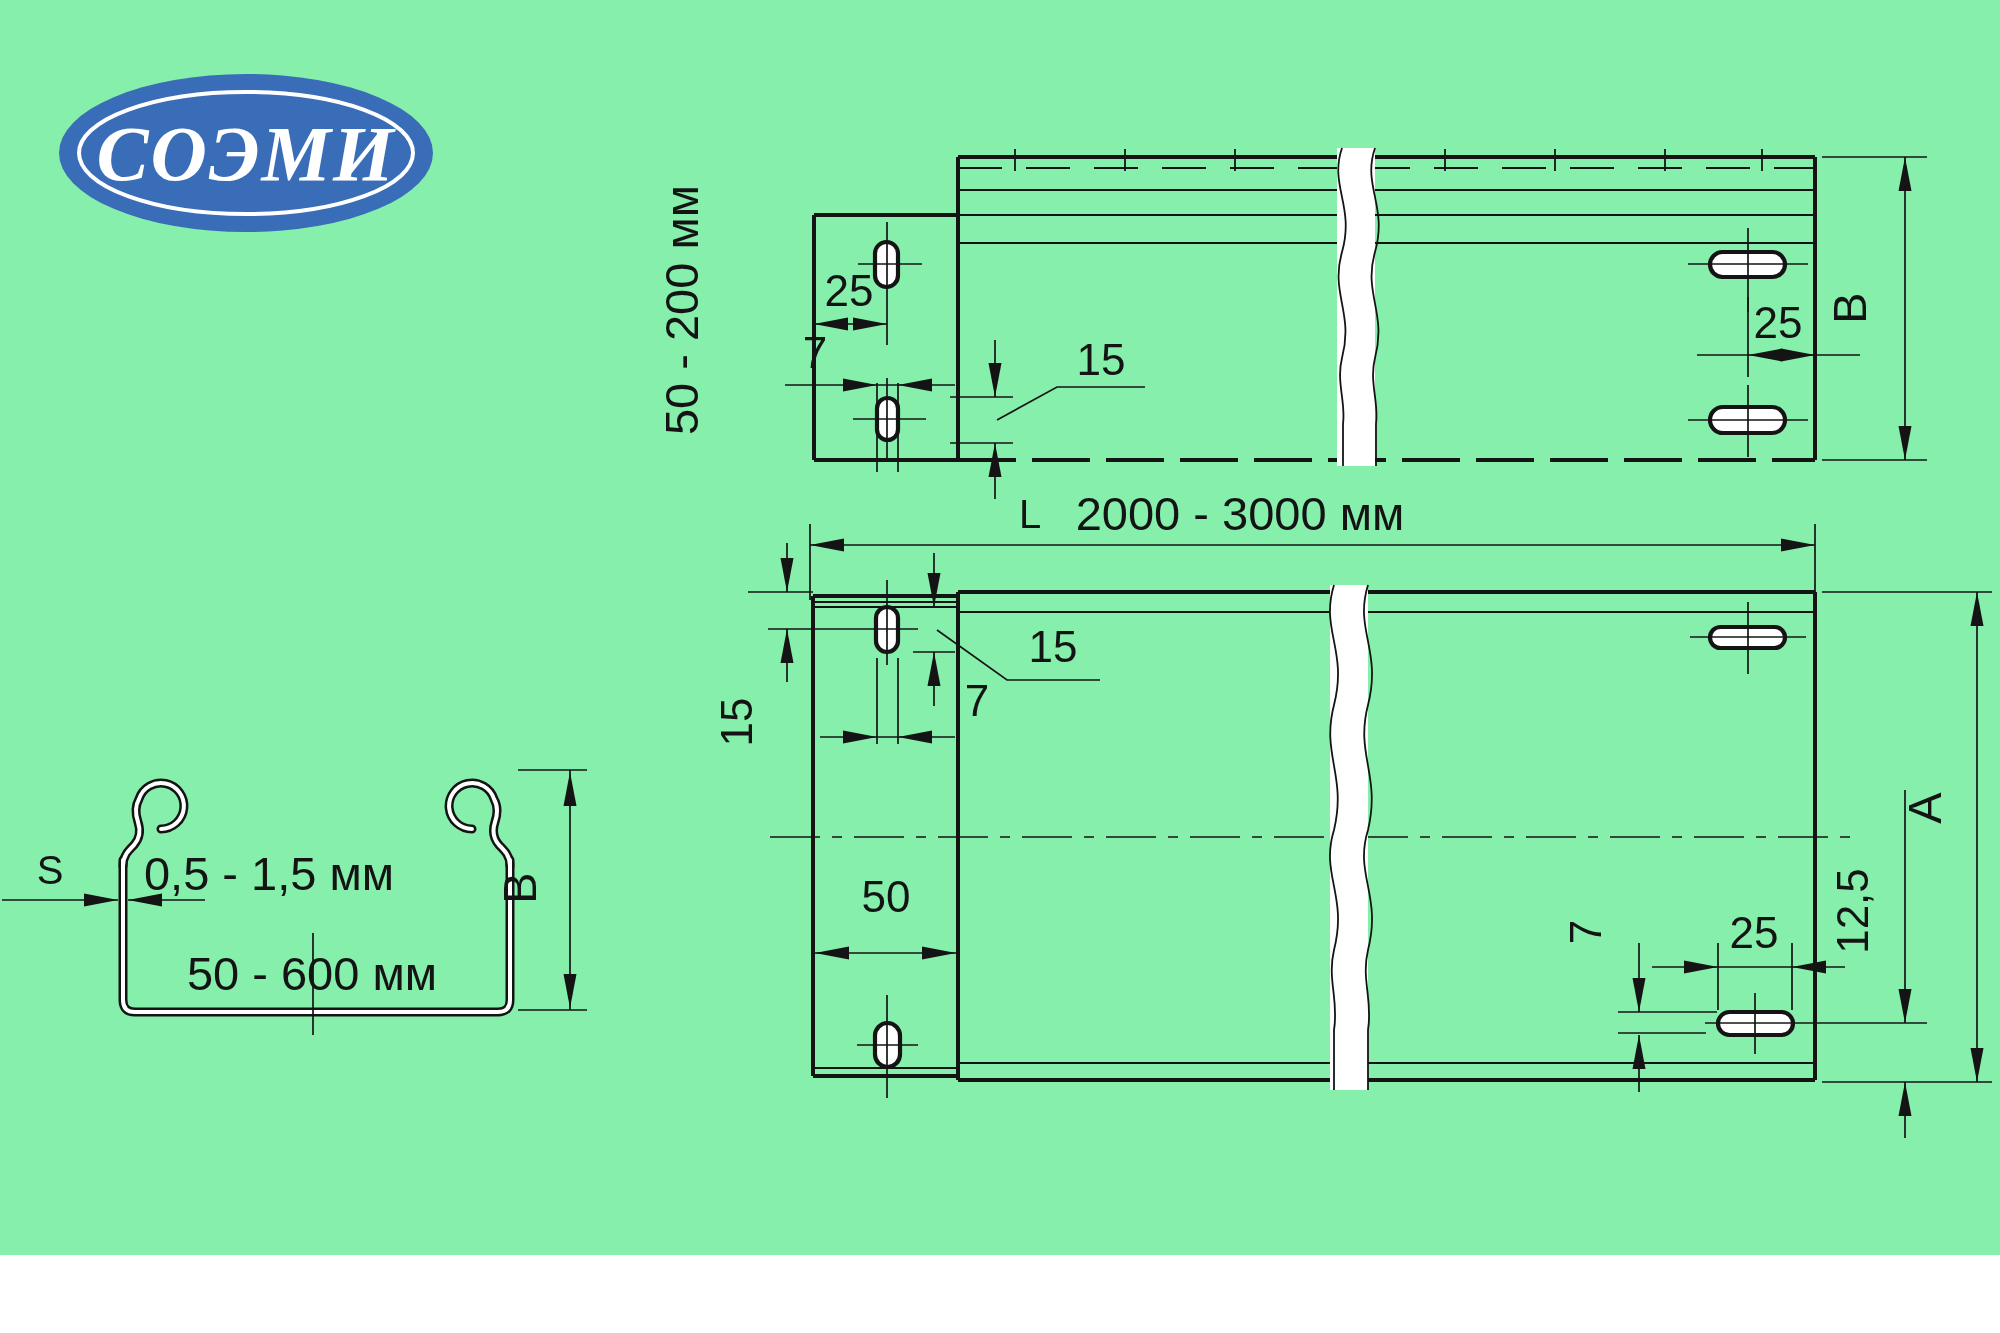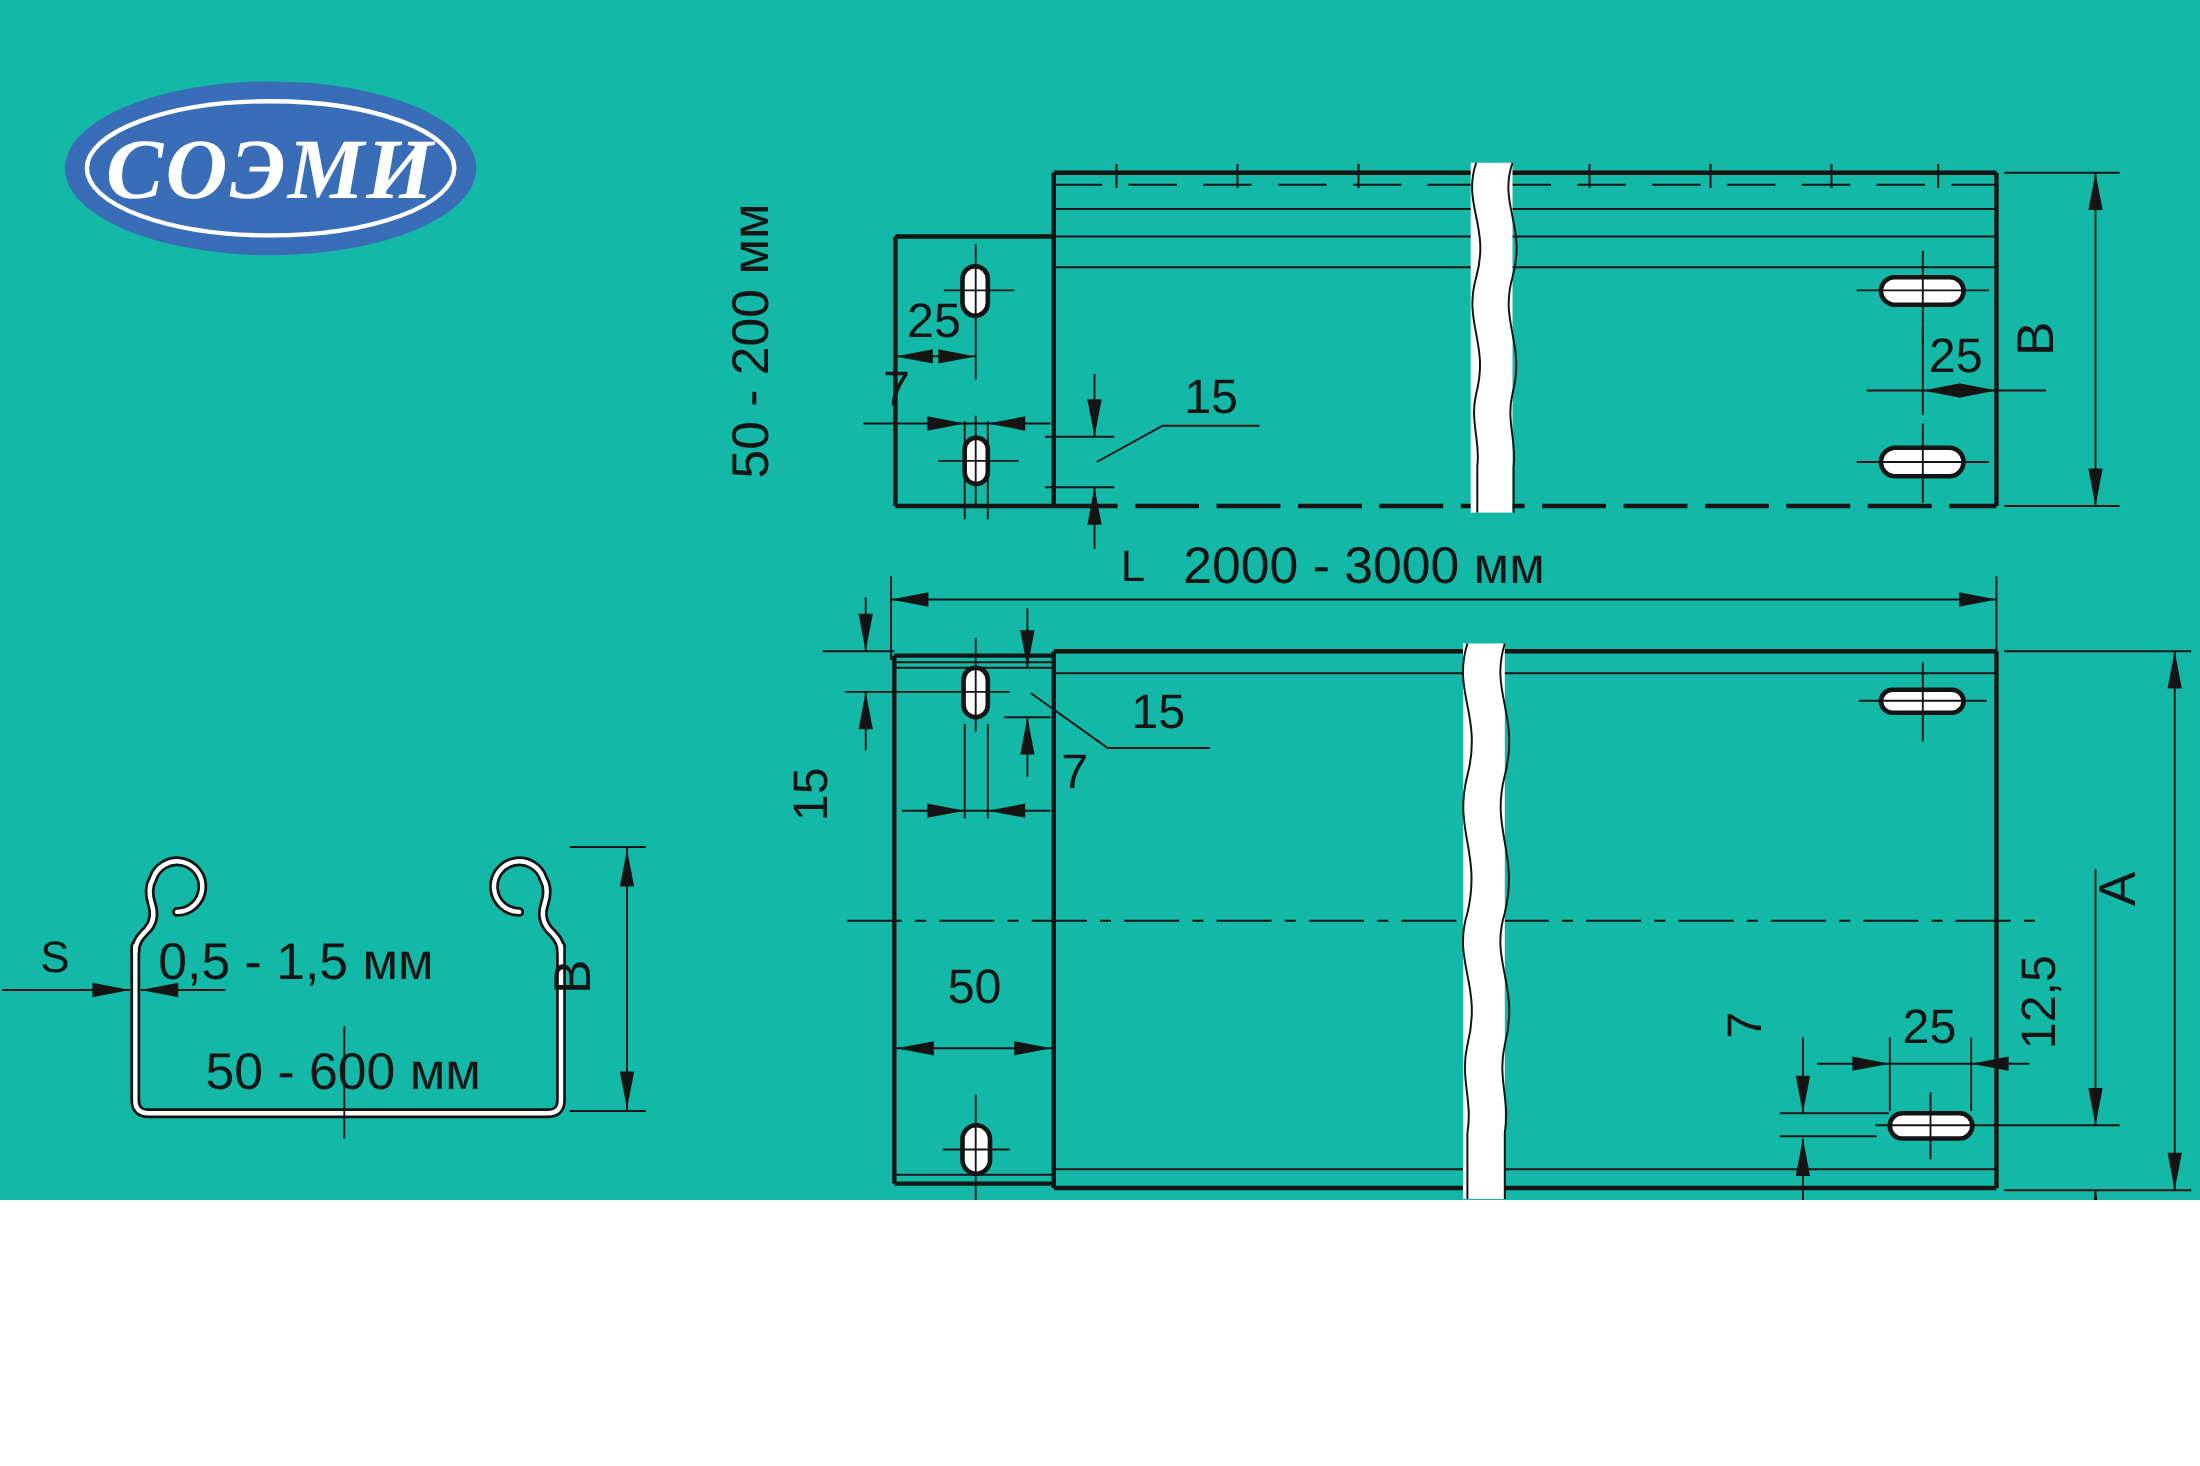--- a/index.html
+++ b/index.html
@@ -1,16 +1,16 @@
 <!DOCTYPE html>
 <html><head>
 <meta charset="utf-8">
 <style>
   html,body{margin:0;padding:0;background:#ffffff;}
-  .stage{width:2000px;height:1091px;position:relative;background:#14b8a6;overflow:hidden;}
+  .stage{width:2000px;height:1255px;position:relative;background:#86efac;overflow:hidden;}
   svg{position:absolute;left:0;top:0;}
   .thick{stroke:#141414;stroke-width:4;fill:none;stroke-linecap:butt;}
   .thin{stroke:#141414;stroke-width:1.8;fill:none;}
   .dim{stroke:#141414;stroke-width:1.7;fill:none;}
   .slot{stroke:#141414;stroke-width:4.2;fill:#ffffff;}
   .arr{fill:#141414;stroke:none;}
   .sheet-outer{stroke:#141414;stroke-width:9;fill:none;stroke-linecap:round;stroke-linejoin:round;}
   .sheet-inner{stroke:#ffffff;stroke-width:4;fill:none;stroke-linecap:round;stroke-linejoin:round;}
   .dimtext{font-family:"Liberation Sans",sans-serif;font-size:44px;fill:#141414;}
   .dimtext-s{font-family:"Liberation Sans",sans-serif;font-size:40px;fill:#141414;}

